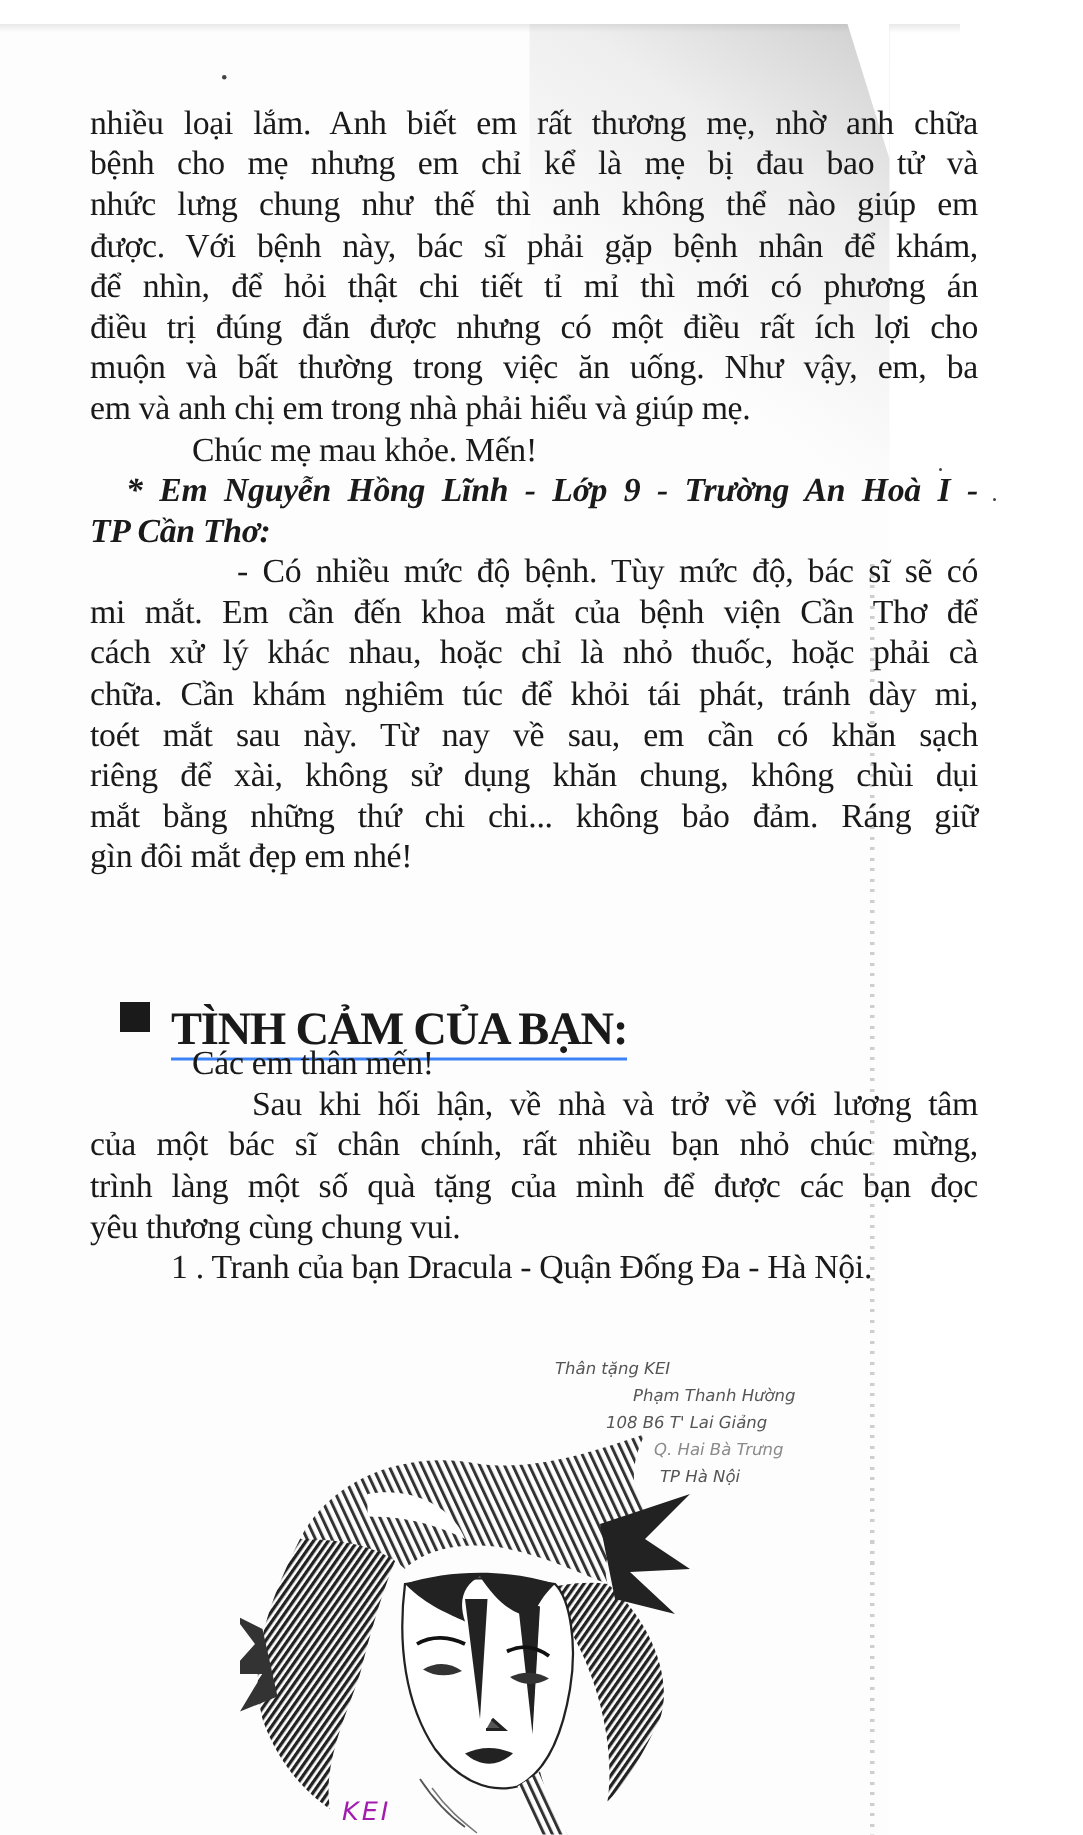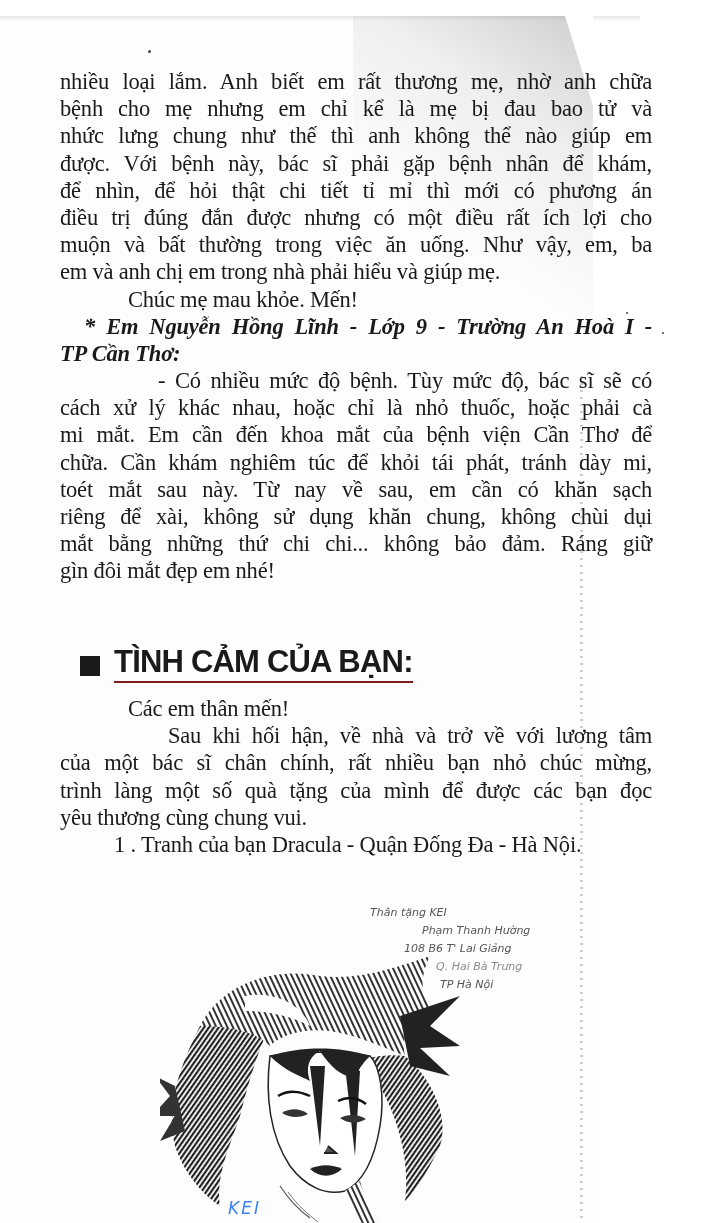--- a/index.html
+++ b/index.html
@@ -82,27 +82,28 @@
       align-items: center;
       gap: 14px;
     }
     .heading .bullet {
       width: 20px;
       height: 20px;
       background: #1a1a1a;
       margin-top: 4px;
     }
     .heading .title {
-      font-family: Liberation Sans, sans-serif;
+      font-family: Liberation Serif, serif;
       font-weight: bold;
       font-size: 31px;
       letter-spacing: -0.8px;
-      border-bottom: 2px solid #7f1d1d;
+      border-bottom: 2px solid #3b82f6;
       padding-bottom: 1px;
       line-height: 36px;
+      margin-top: 24px;
     }
     .handwriting {
       position: absolute;
       left: 350px;
       top: 888px;
       font-family: "DejaVu Sans", sans-serif;
       font-style: italic;
       font-size: 11px;
       color: #555;
       line-height: 18px;
@@ -121,21 +122,21 @@
       width: 300px;
       height: 280px;
     }
     .signature {
       position: absolute;
       left: 228px;
       top: 1182px;
       font-family: "DejaVu Sans", sans-serif;
       font-style: italic;
       font-size: 17px;
-      color: #3b82f6;
+      color: #a21caf;
       letter-spacing: 2px;
     }
     .speck {
       position: absolute;
       width: 3px; height: 3px;
       border-radius: 50%;
       background: #444;
     }
   </style>
 </head>
@@ -156,22 +157,22 @@
     <span class="line">nhức lưng chung như thế thì anh không thể nào giúp em</span>
     <span class="line">được. Với bệnh này, bác sĩ phải gặp bệnh nhân để khám,</span>
     <span class="line">để nhìn, để hỏi thật chi tiết tỉ mỉ thì mới có phương án</span>
     <span class="line">điều trị đúng đắn được nhưng có một điều rất ích lợi cho</span>
     <span class="line">muộn và bất thường trong việc ăn uống. Như vậy, em, ba</span>
     <span class="line last">em và anh chị em trong nhà phải hiểu và giúp mẹ.</span>
     <span class="line last indent-1">Chúc mẹ mau khỏe. Mến!</span>
     <span class="line bi indent-sig" style="text-align-last:justify;">* Em Nguyễn Hồng Lĩnh - Lớp 9 - Trường An Hoà I -</span>
     <span class="line last bi">TP Cần Thơ:</span>
     <span class="line indent-3">- Có nhiều mức độ bệnh. Tùy mức độ, bác sĩ sẽ có</span>
+    <span class="line">mi mắt. Em cần đến khoa mắt của bệnh viện Cần Thơ để</span>
     <span class="line">cách xử lý khác nhau, hoặc chỉ là nhỏ thuốc, hoặc phải cà</span>
-    <span class="line">mi mắt. Em cần đến khoa mắt của bệnh viện Cần Thơ để</span>
     <span class="line">chữa. Cần khám nghiêm túc để khỏi tái phát, tránh dày mi,</span>
     <span class="line">toét mắt sau này. Từ nay về sau, em cần có khăn sạch</span>
     <span class="line">riêng để xài, không sử dụng khăn chung, không chùi dụi</span>
     <span class="line">mắt bằng những thứ chi chi... không bảo đảm. Ráng giữ</span>
     <span class="line last">gìn đôi mắt đẹp em nhé!</span>
   </div>
 
   <div class="heading">
     <div class="bullet"></div>
     <div class="title">TÌNH CẢM CỦA BẠN:</div>

